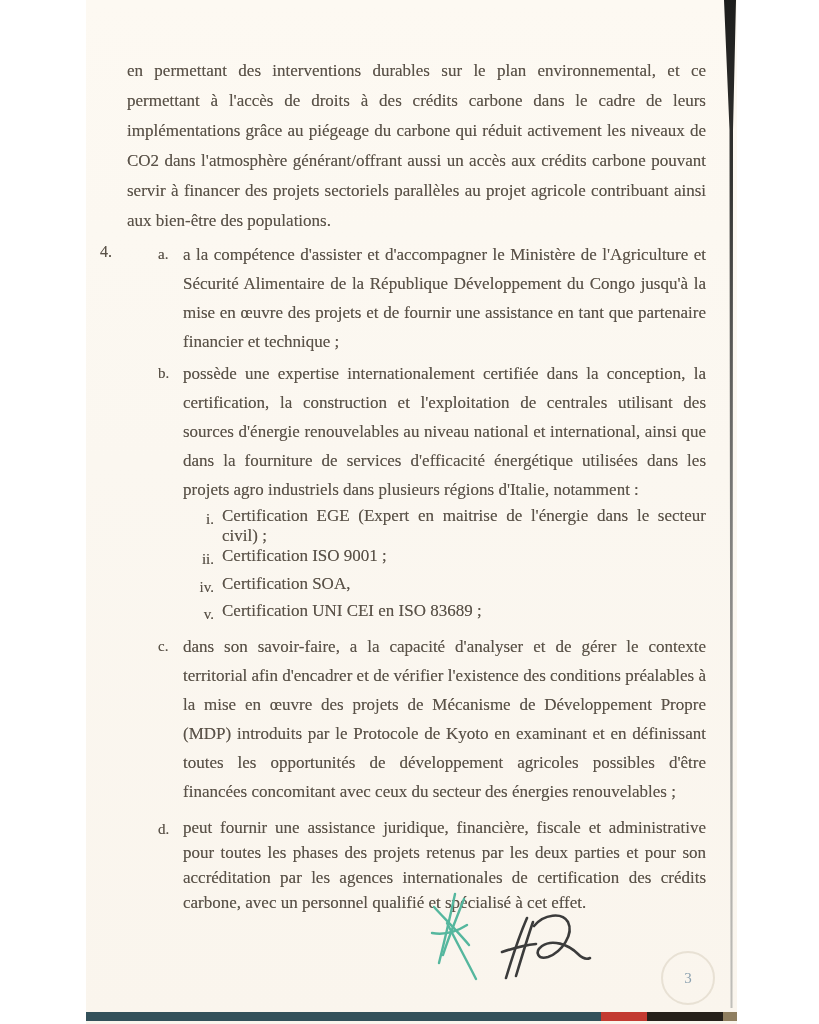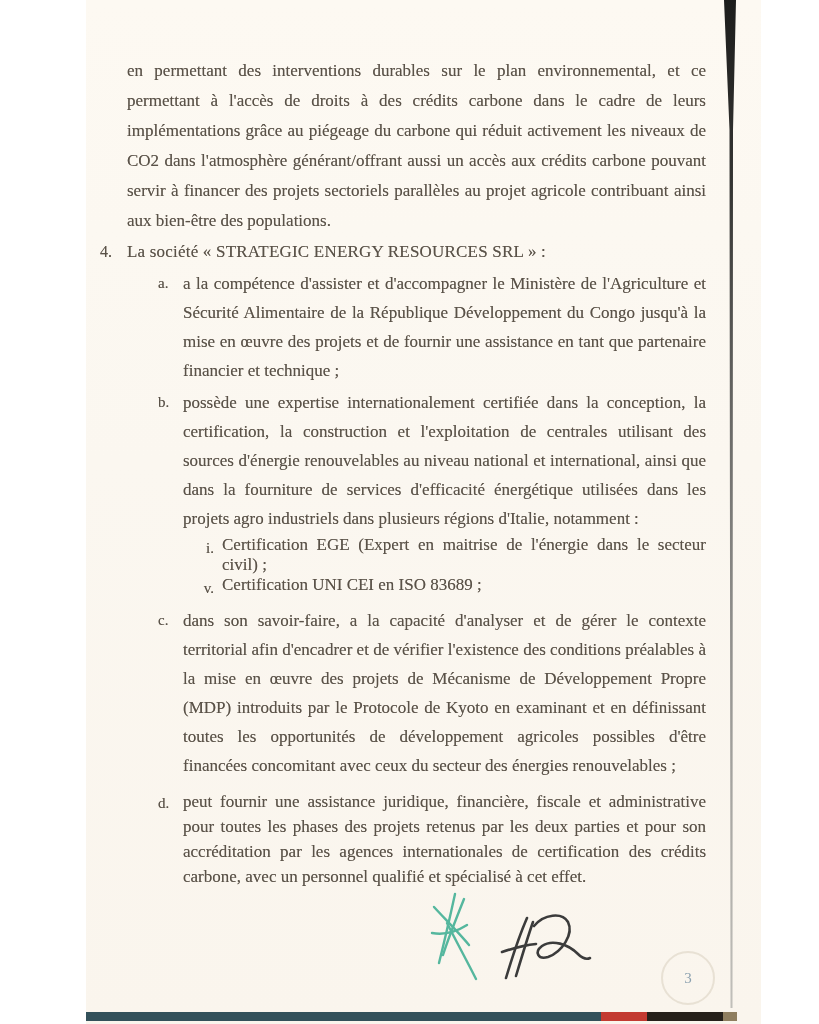--- a/index.html
+++ b/index.html
@@ -3,21 +3,20 @@
 <meta charset="utf-8">
 <style>
   html,body{margin:0;padding:0;background:#ffffff;}
   .photo{
     position:relative;width:819px;height:1024px;background:#ffffff;overflow:hidden;
     font-family:"Liberation Serif","DejaVu Serif",serif;
   }
   .page{
     position:absolute;left:86px;top:0;width:651px;height:1024px;
     background:linear-gradient(180deg,#fdf9f2 0%,#fbf7f0 45%,#faf5ed 100%);
-    padding-left:24px;
   }
   .content{
     position:absolute;left:0;top:0;width:651px;box-sizing:border-box;
     padding:56px 31px 0 41px;
     color:#5a5248;font-size:17px;
     text-shadow:0 0 0.6px rgba(90,82,72,0.55);
   }
   .intro{margin:0;text-align:justify;line-height:30px;}
   .num-item{display:flex;margin-left:-27px;margin-top:1px;}
   .num-label{width:27px;flex:none;font-size:16px;line-height:29px;}
@@ -56,35 +55,42 @@
 
   <div class="page">
     <div class="content">
 
       <p class="intro">en permettant des interventions durables sur le plan environnemental, et ce permettant à l'accès de droits à des crédits carbone dans le cadre de leurs implémentations  grâce au piégeage du carbone qui réduit activement les niveaux de CO2 dans l'atmosphère générant/offrant aussi un accès aux crédits carbone pouvant servir à financer des projets sectoriels parallèles au projet agricole  contribuant ainsi aux bien-être des populations.</p>
 
       <div class="num-item">
         <div class="num-label">4.</div>
         <div class="num-body">
 
-          <div class="heading">La société « STRATEGIC ENERGY RESOURCES SRL » :</div>
 
           <div class="sub-item">
             <div class="sub-label">a.</div>
             <div class="sub-text">a la compétence d'assister et d'accompagner le Ministère de l'Agriculture et Sécurité Alimentaire de la République Développement du Congo jusqu'à la mise en œuvre des projets et de fournir une assistance en tant que partenaire financier et technique ;</div>
           </div>
 
           <div class="sub-item">
             <div class="sub-label">b.</div>
             <div class="sub-text">
               <span>possède une expertise internationalement certifiée dans la conception, la certification, la construction et l'exploitation de centrales utilisant des sources d'énergie renouvelables au niveau national et international, ainsi que dans la fourniture de services d'efficacité énergétique utilisées dans les projets agro industriels dans plusieurs régions d'Italie, notamment :</span>
               <div class="cert-list">
                 <div class="cert-item">
                   <div class="cert-label">i.</div>
                   <div class="cert-text">Certification EGE (Expert en maitrise de l'énergie dans le secteur civil) ;</div>
+                </div>
+                <div class="cert-item">
+                  <div class="cert-label">ii.</div>
+                  <div class="cert-text">Certification ISO 9001 ;</div>
+                </div>
+                <div class="cert-item">
+                  <div class="cert-label">iv.</div>
+                  <div class="cert-text">Certification SOA,</div>
                 </div>
                 <div class="cert-item">
                   <div class="cert-label">v.</div>
                   <div class="cert-text">Certification UNI CEI en ISO 83689 ;</div>
                 </div>
               </div>
             </div>
           </div>
 
           <div class="sub-item">

